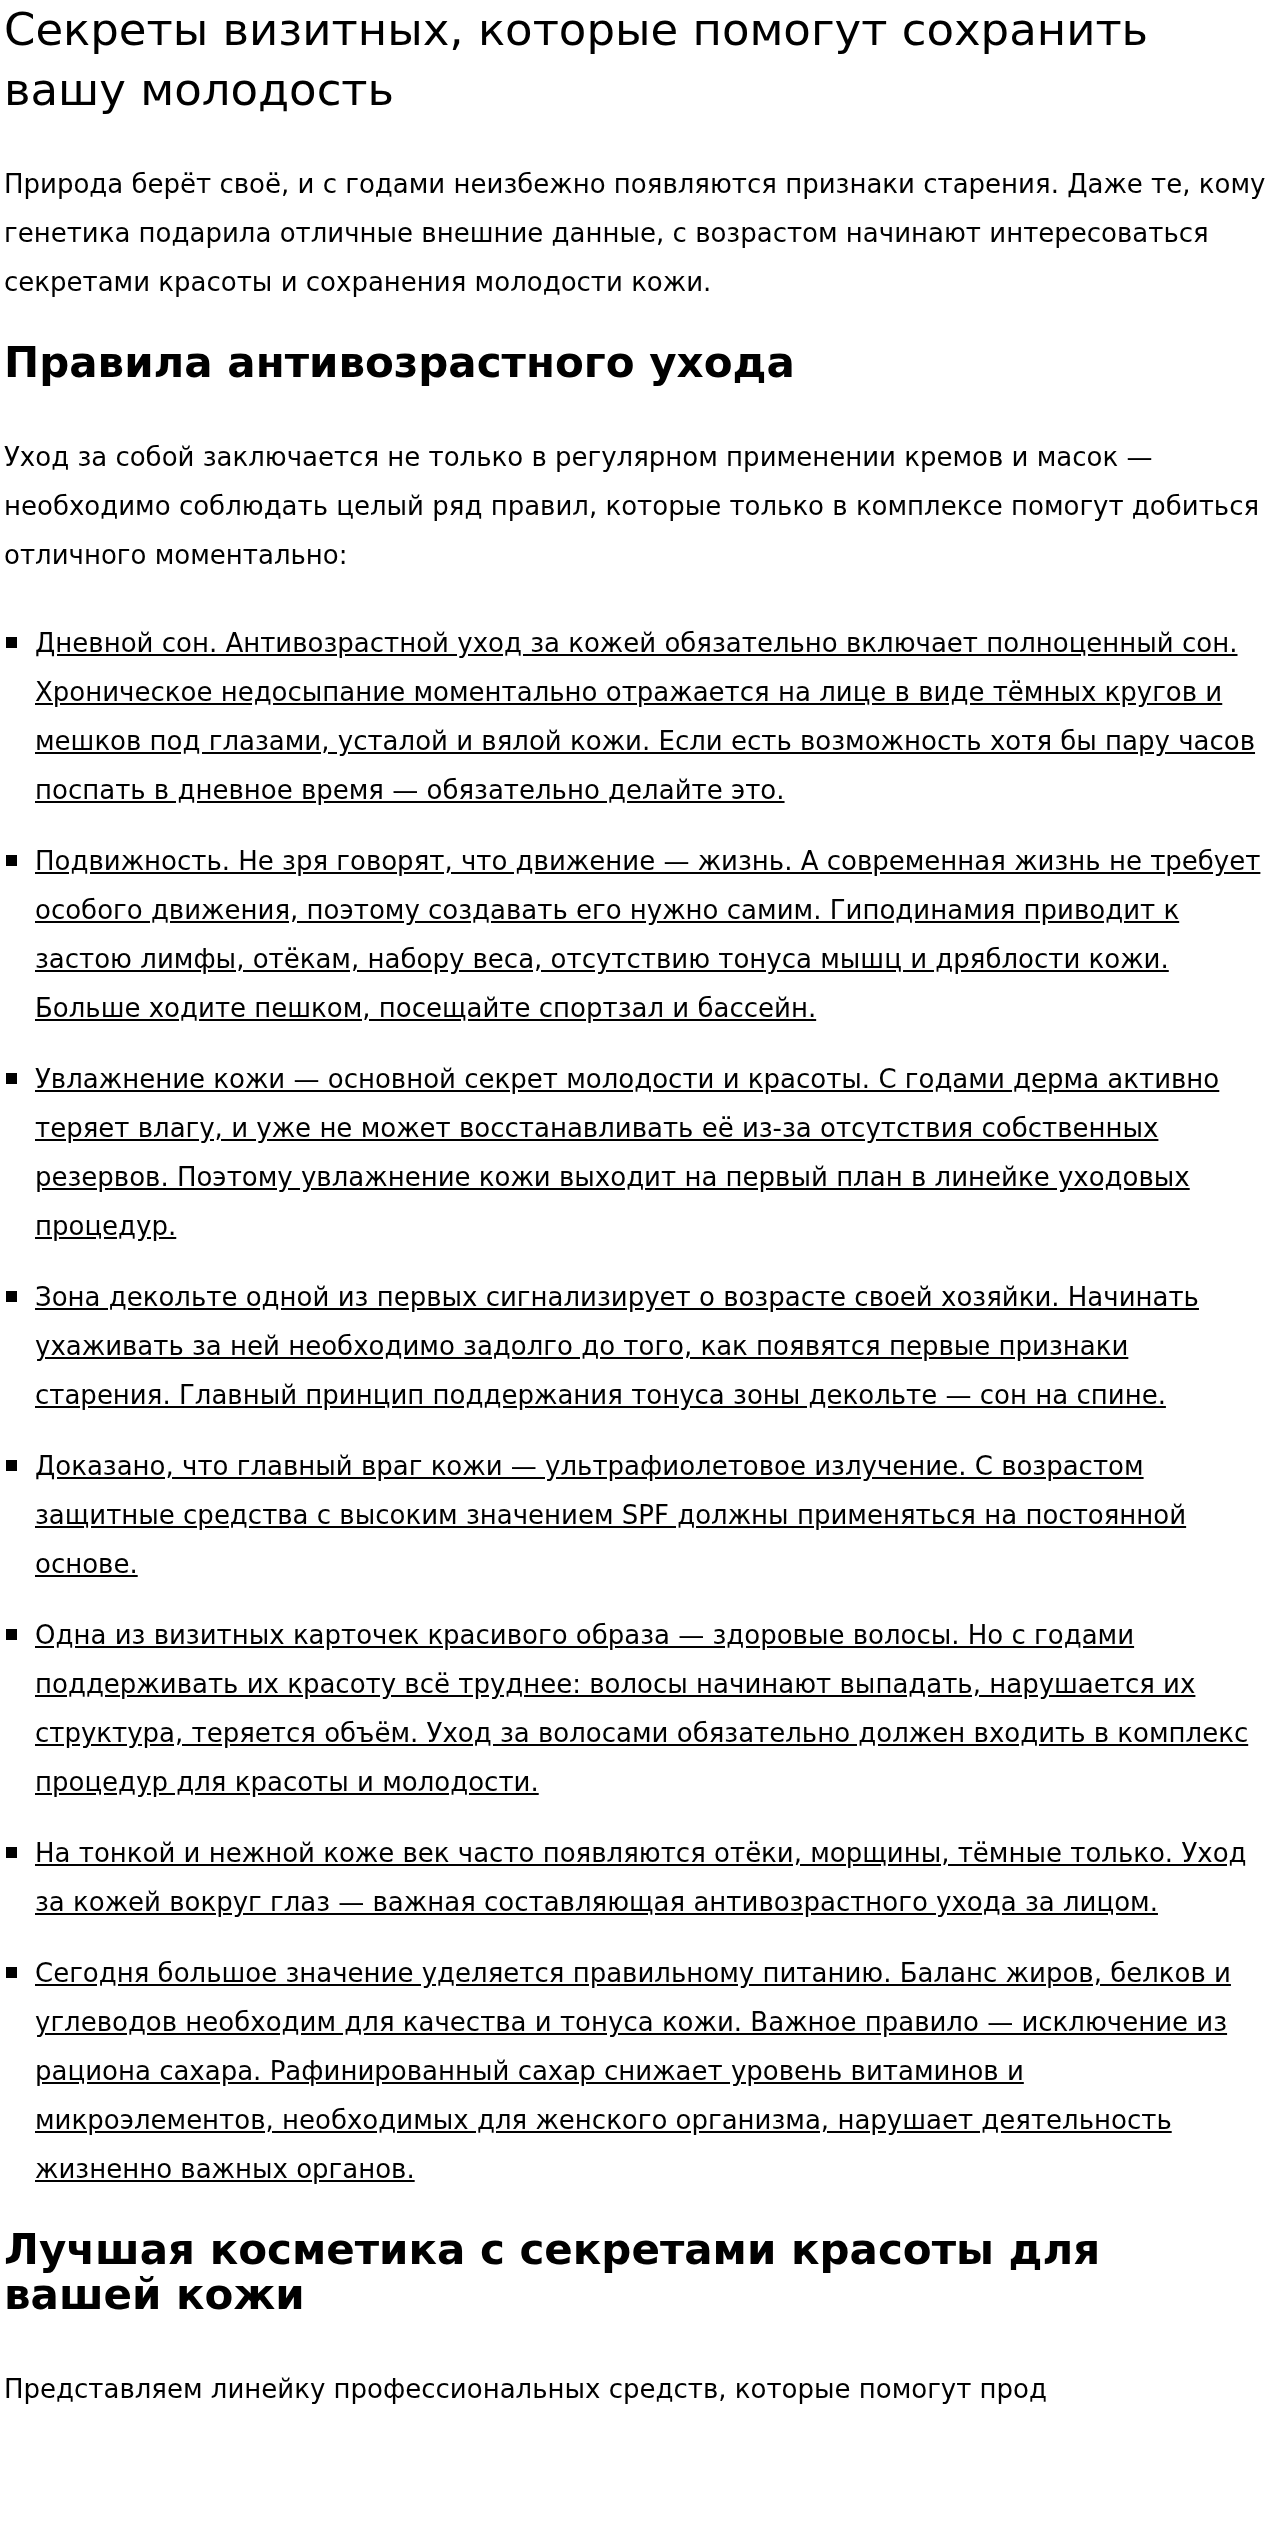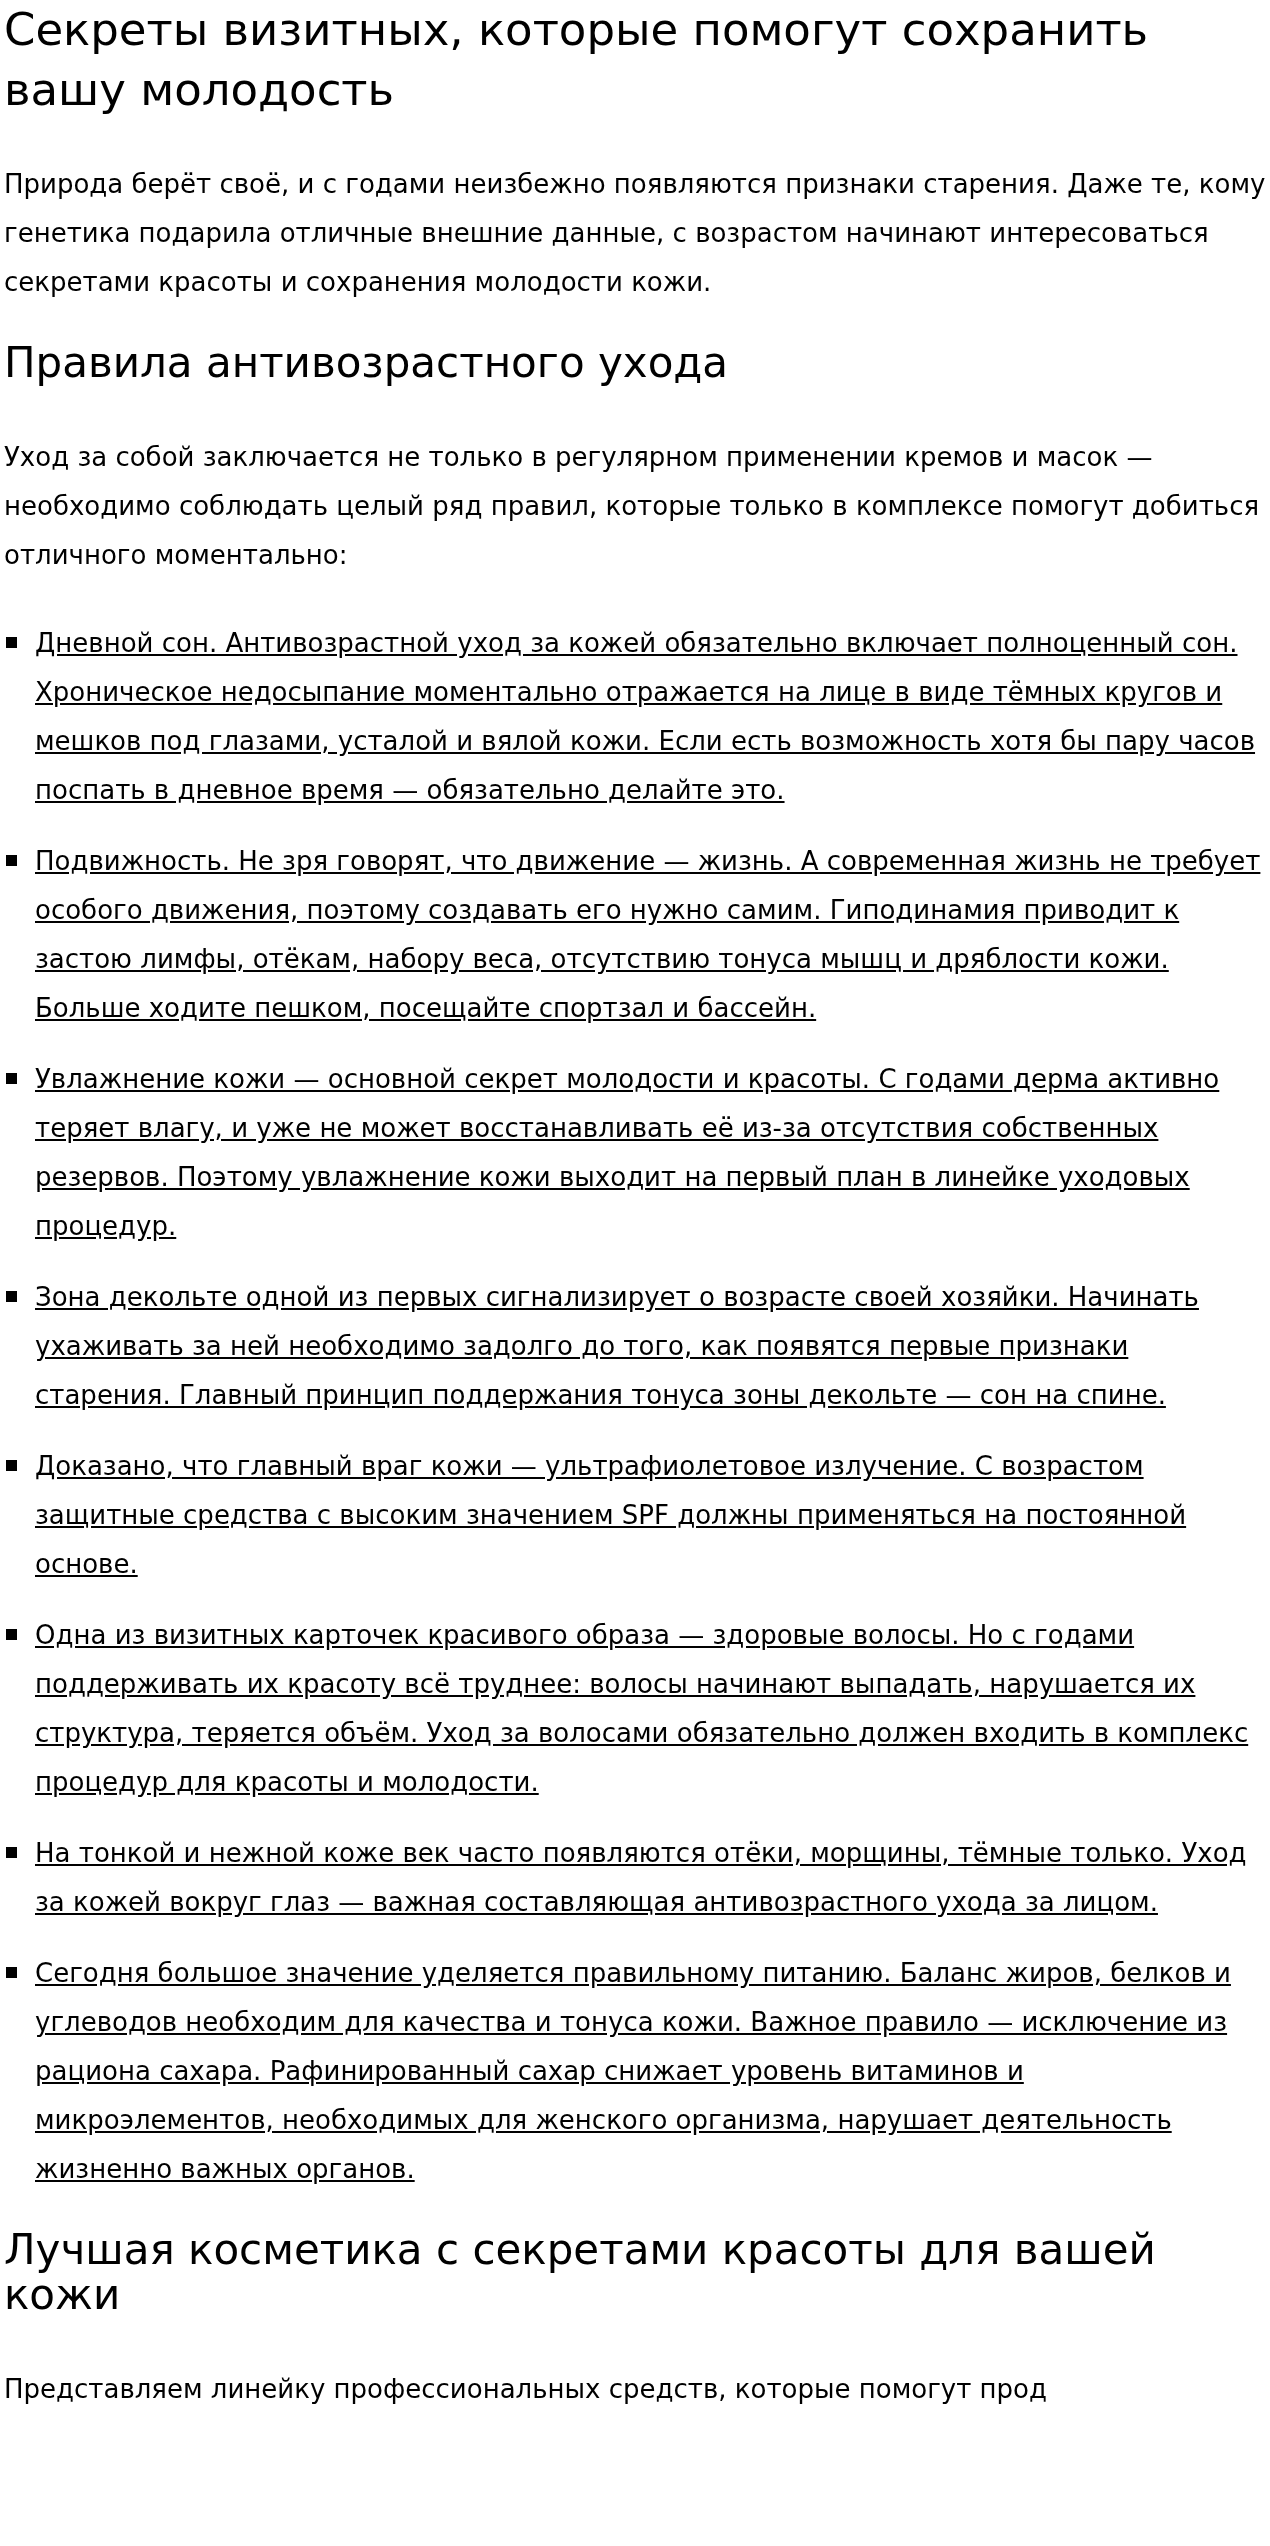--- a/index.html
+++ b/index.html
@@ -23,21 +23,21 @@
   h1 {
     font-size: 45px;
     line-height: 60px;
     font-weight: 400;
     margin: 0 0 40px 0;
     letter-spacing: 0;
   }
   h2 {
     font-size: 42px;
     line-height: 45px;
-    font-weight: 400;
+    font-weight: 700;
     margin: 33px 0 48px 0;
   }
   p {
     margin: 0 0 24px 0;
   }
   ul.rules-list {
     list-style: none;
     margin: 39px 0 0 0;
     padding: 0;
     text-decoration: underline;

